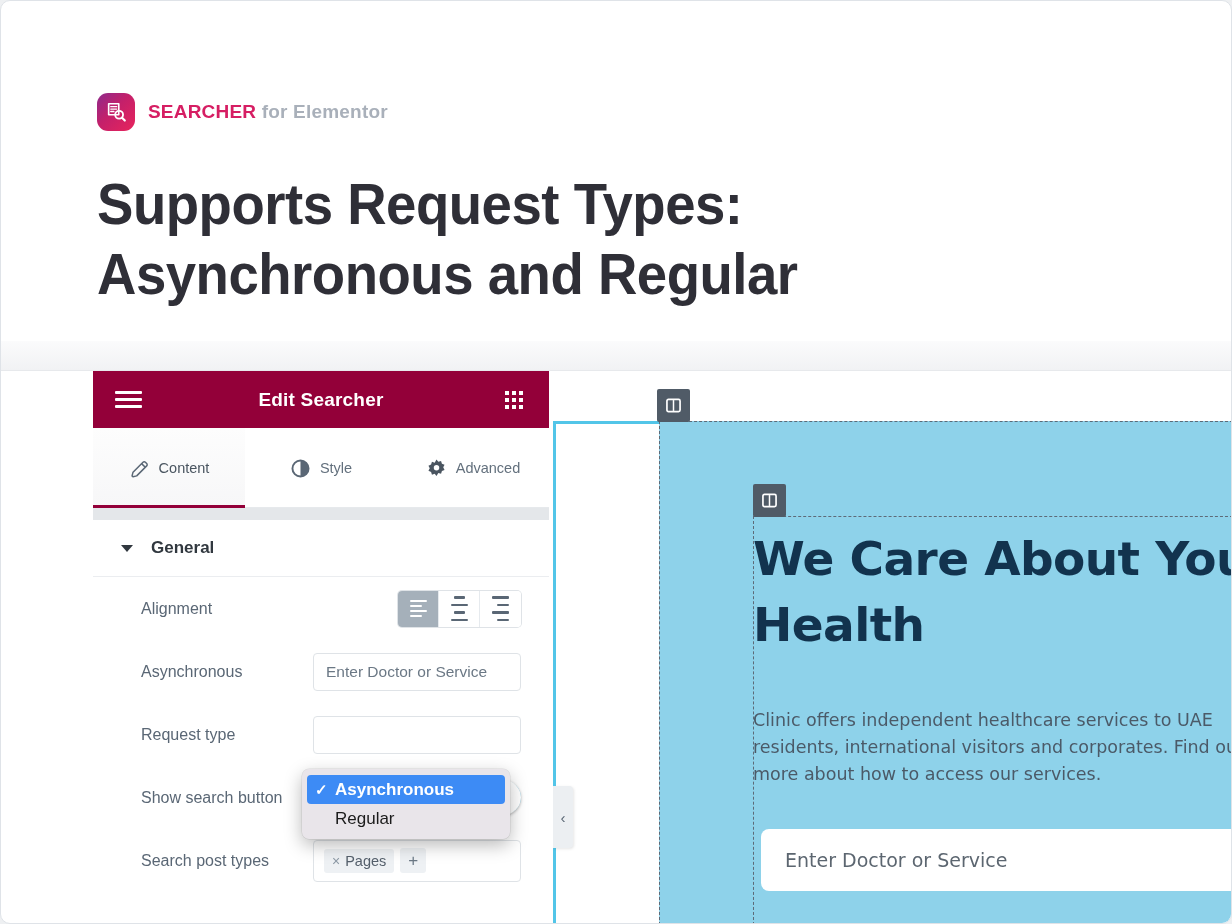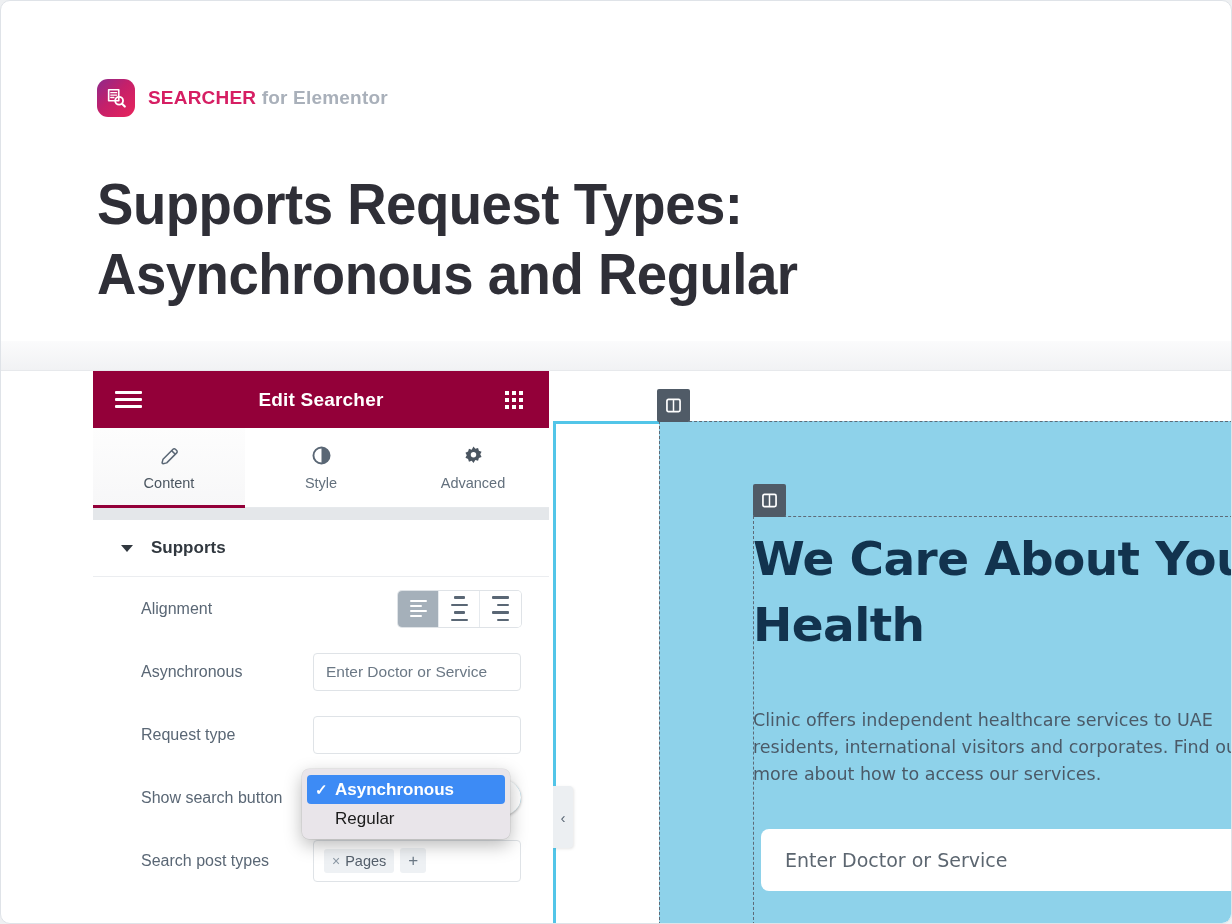--- a/index.html
+++ b/index.html
@@ -12,21 +12,21 @@
   #page {
     position:absolute; left:0; top:0; width:1232px; height:924px;
     background:#ffffff;
     border:1px solid #dfe3e8;
     border-radius:10px;
     overflow:hidden;
   }
 
   
   .brand {
-    position:absolute; left:96px; top:78px;
+    position:absolute; left:96px; top:92px;
     display:flex; align-items:center; gap:13px;
   }
   .brand-icon {
     width:38px; height:38px; border-radius:11px;
     background:linear-gradient(135deg,#8e2a8c 0%,#c4206a 45%,#e8245c 100%);
     display:flex; align-items:center; justify-content:center;
     flex:none;
   }
   .brand-icon svg { display:block; }
   .brand-text { font-size:19px; font-weight:bold; letter-spacing:.2px; white-space:nowrap; }
@@ -66,21 +66,21 @@
   .hamburger { width:27px; }
   .hamburger i { display:block; height:3px; background:#fff; border-radius:1px; margin:4px 0; }
   .grid-ico { display:grid; grid-template-columns:repeat(3,4px); grid-gap:3px; }
   .grid-ico b { width:4px; height:4px; background:#fff; display:block; }
 
   .panel-tabs {
     display:flex; height:80px; background:#fff;
     border-bottom:1px solid #e6e9ec;
   }
   .tab {
-    flex:1; display:flex; flex-direction:column; align-items:center;
+    flex:1; display:flex; flex-direction:row; align-items:center;
     justify-content:center; gap:9px; position:relative;
     color:#63707d; font-size:14.5px;
   }
   .tab.active {
     background:linear-gradient(180deg,#fdfdfd 0%,#f7f7f8 100%);
     color:#4a5560;
   }
   .tab.active:after {
     content:""; position:absolute; left:0; right:0; bottom:-1px; height:3px;
     background:#930039;
@@ -305,21 +305,21 @@
               </svg>
           </span>
           <span>Advanced</span>
         </div>
       </div>
 
       <div class="panel-sep"></div>
 
       <div class="section-head">
         <span class="caret"></span>
-        <span class="section-title">Supports</span>
+        <span class="section-title">General</span>
       </div>
 
       <div class="ctl-row">
         <span class="ctl-label">Alignment</span>
         <div class="align-group">
           <div class="align-btn active">
             <div>
                 <i style="width:17px"></i>
                 <i style="width:12px"></i>
                 <i style="width:17px"></i>

